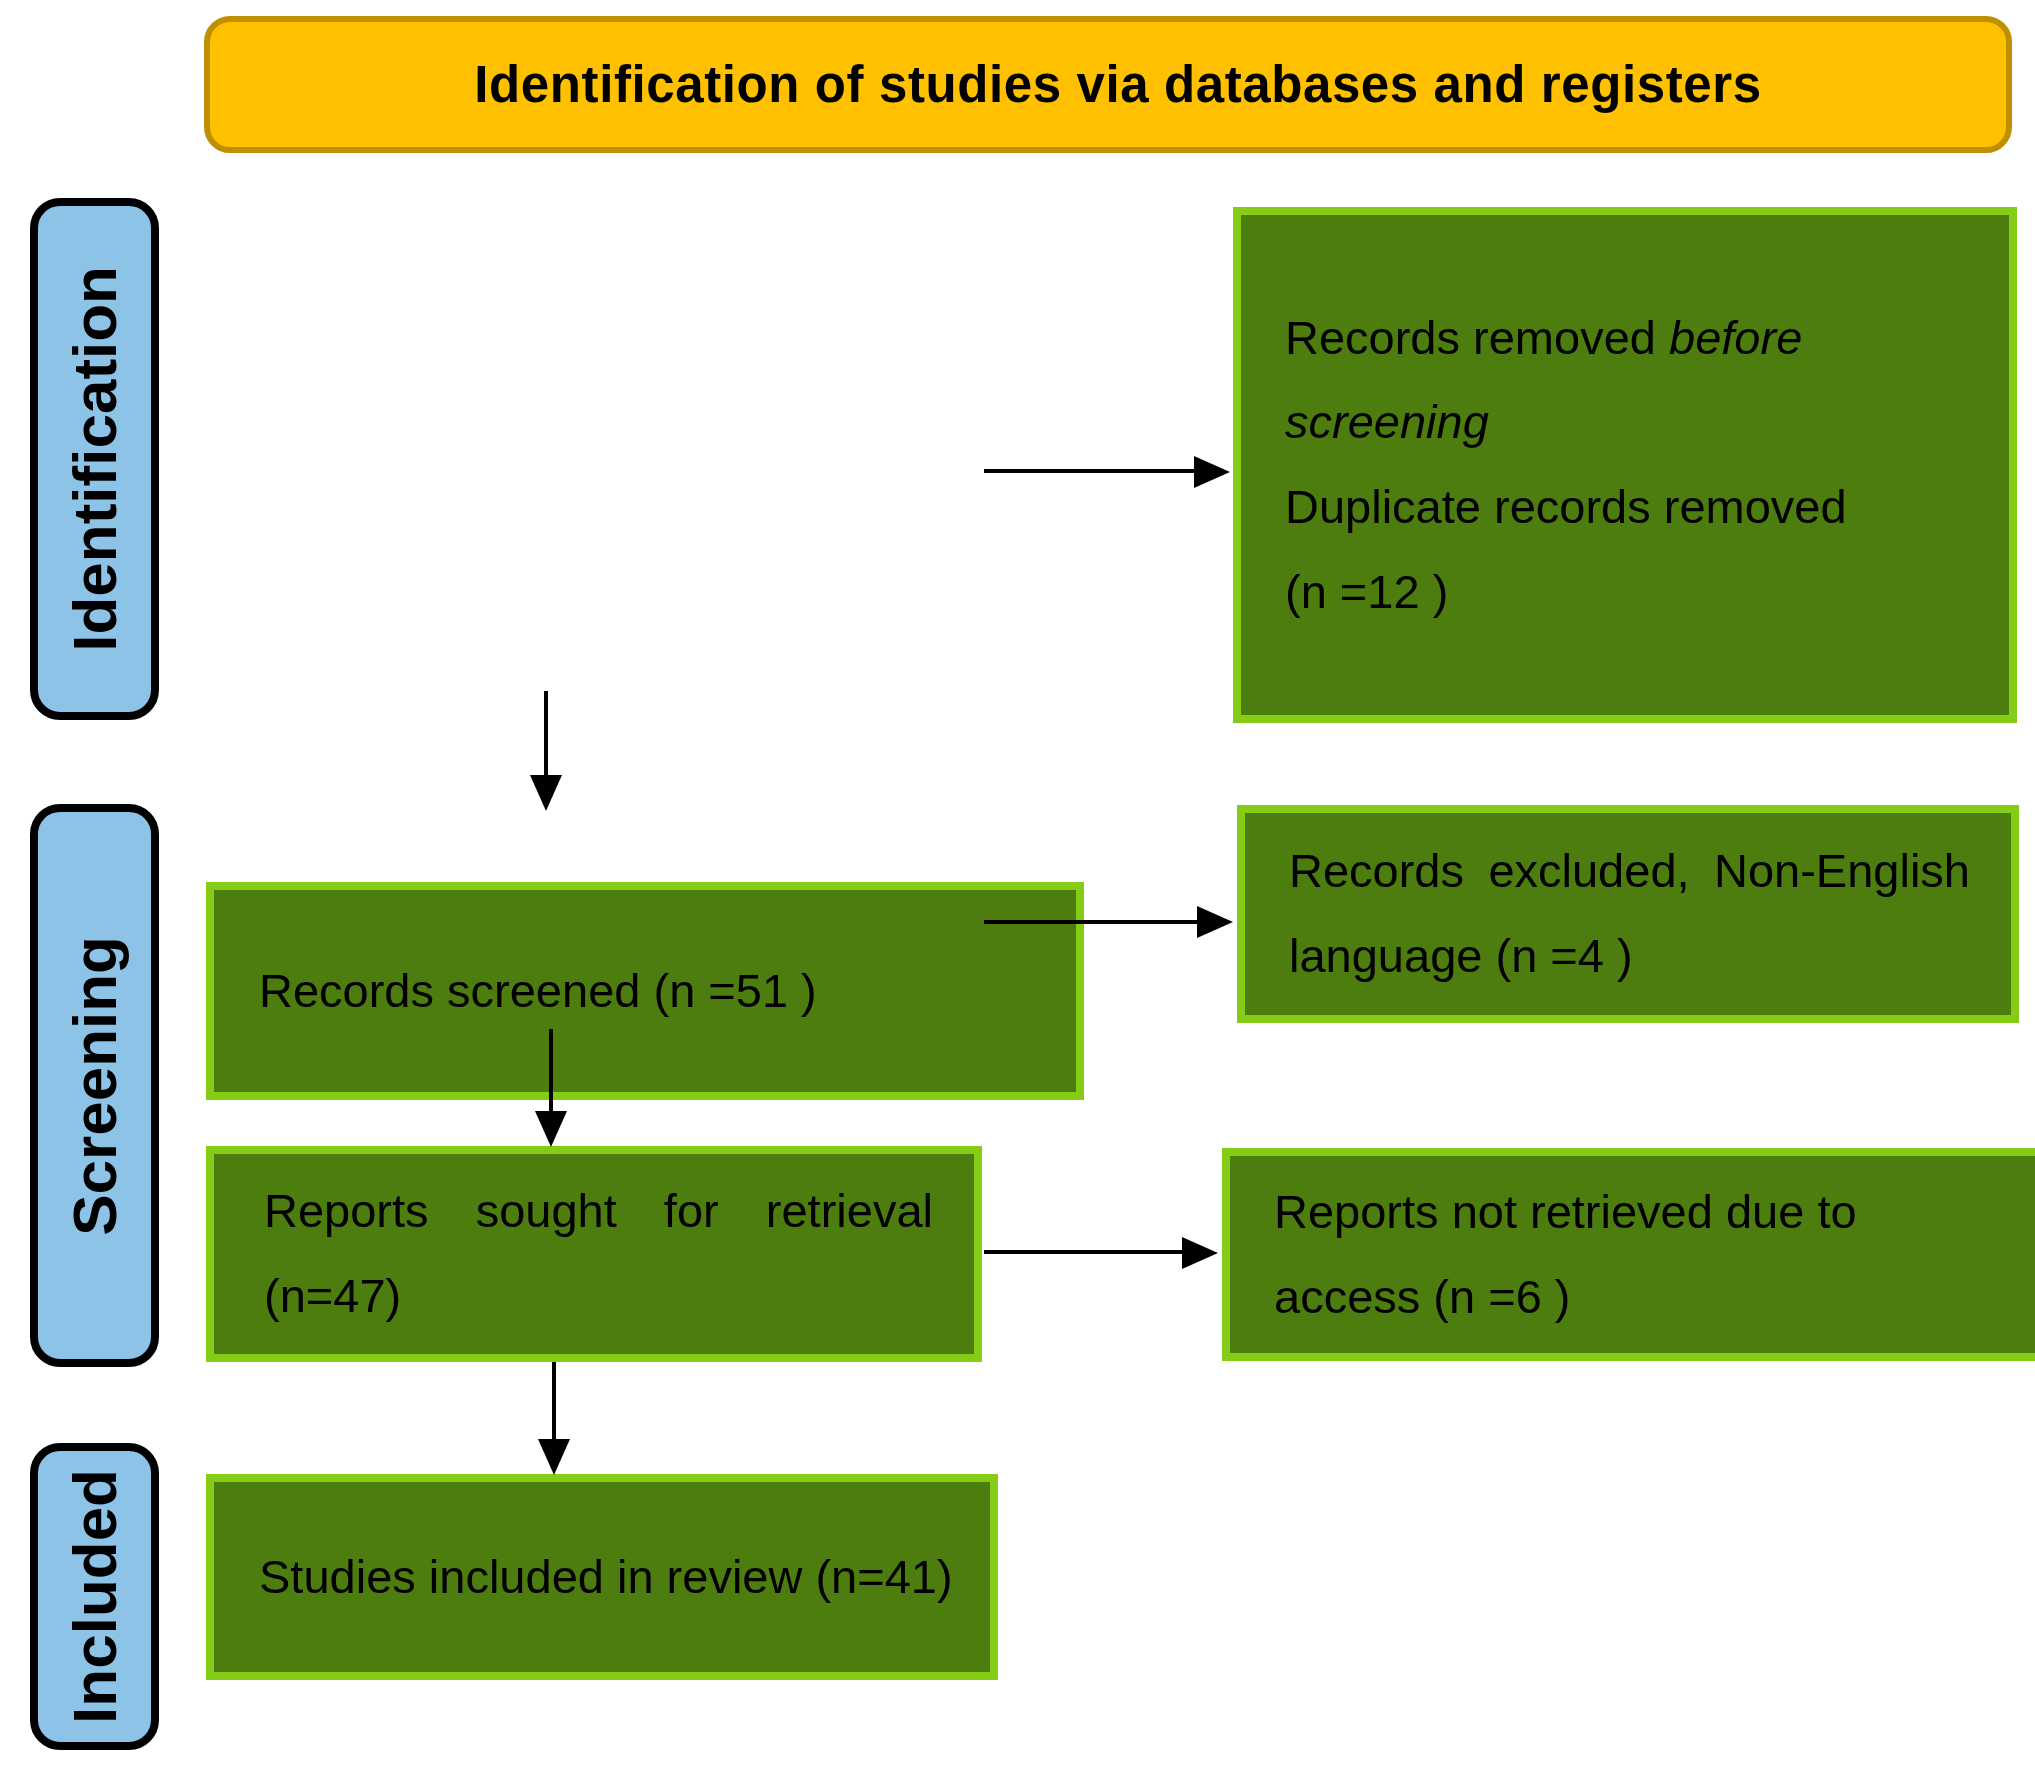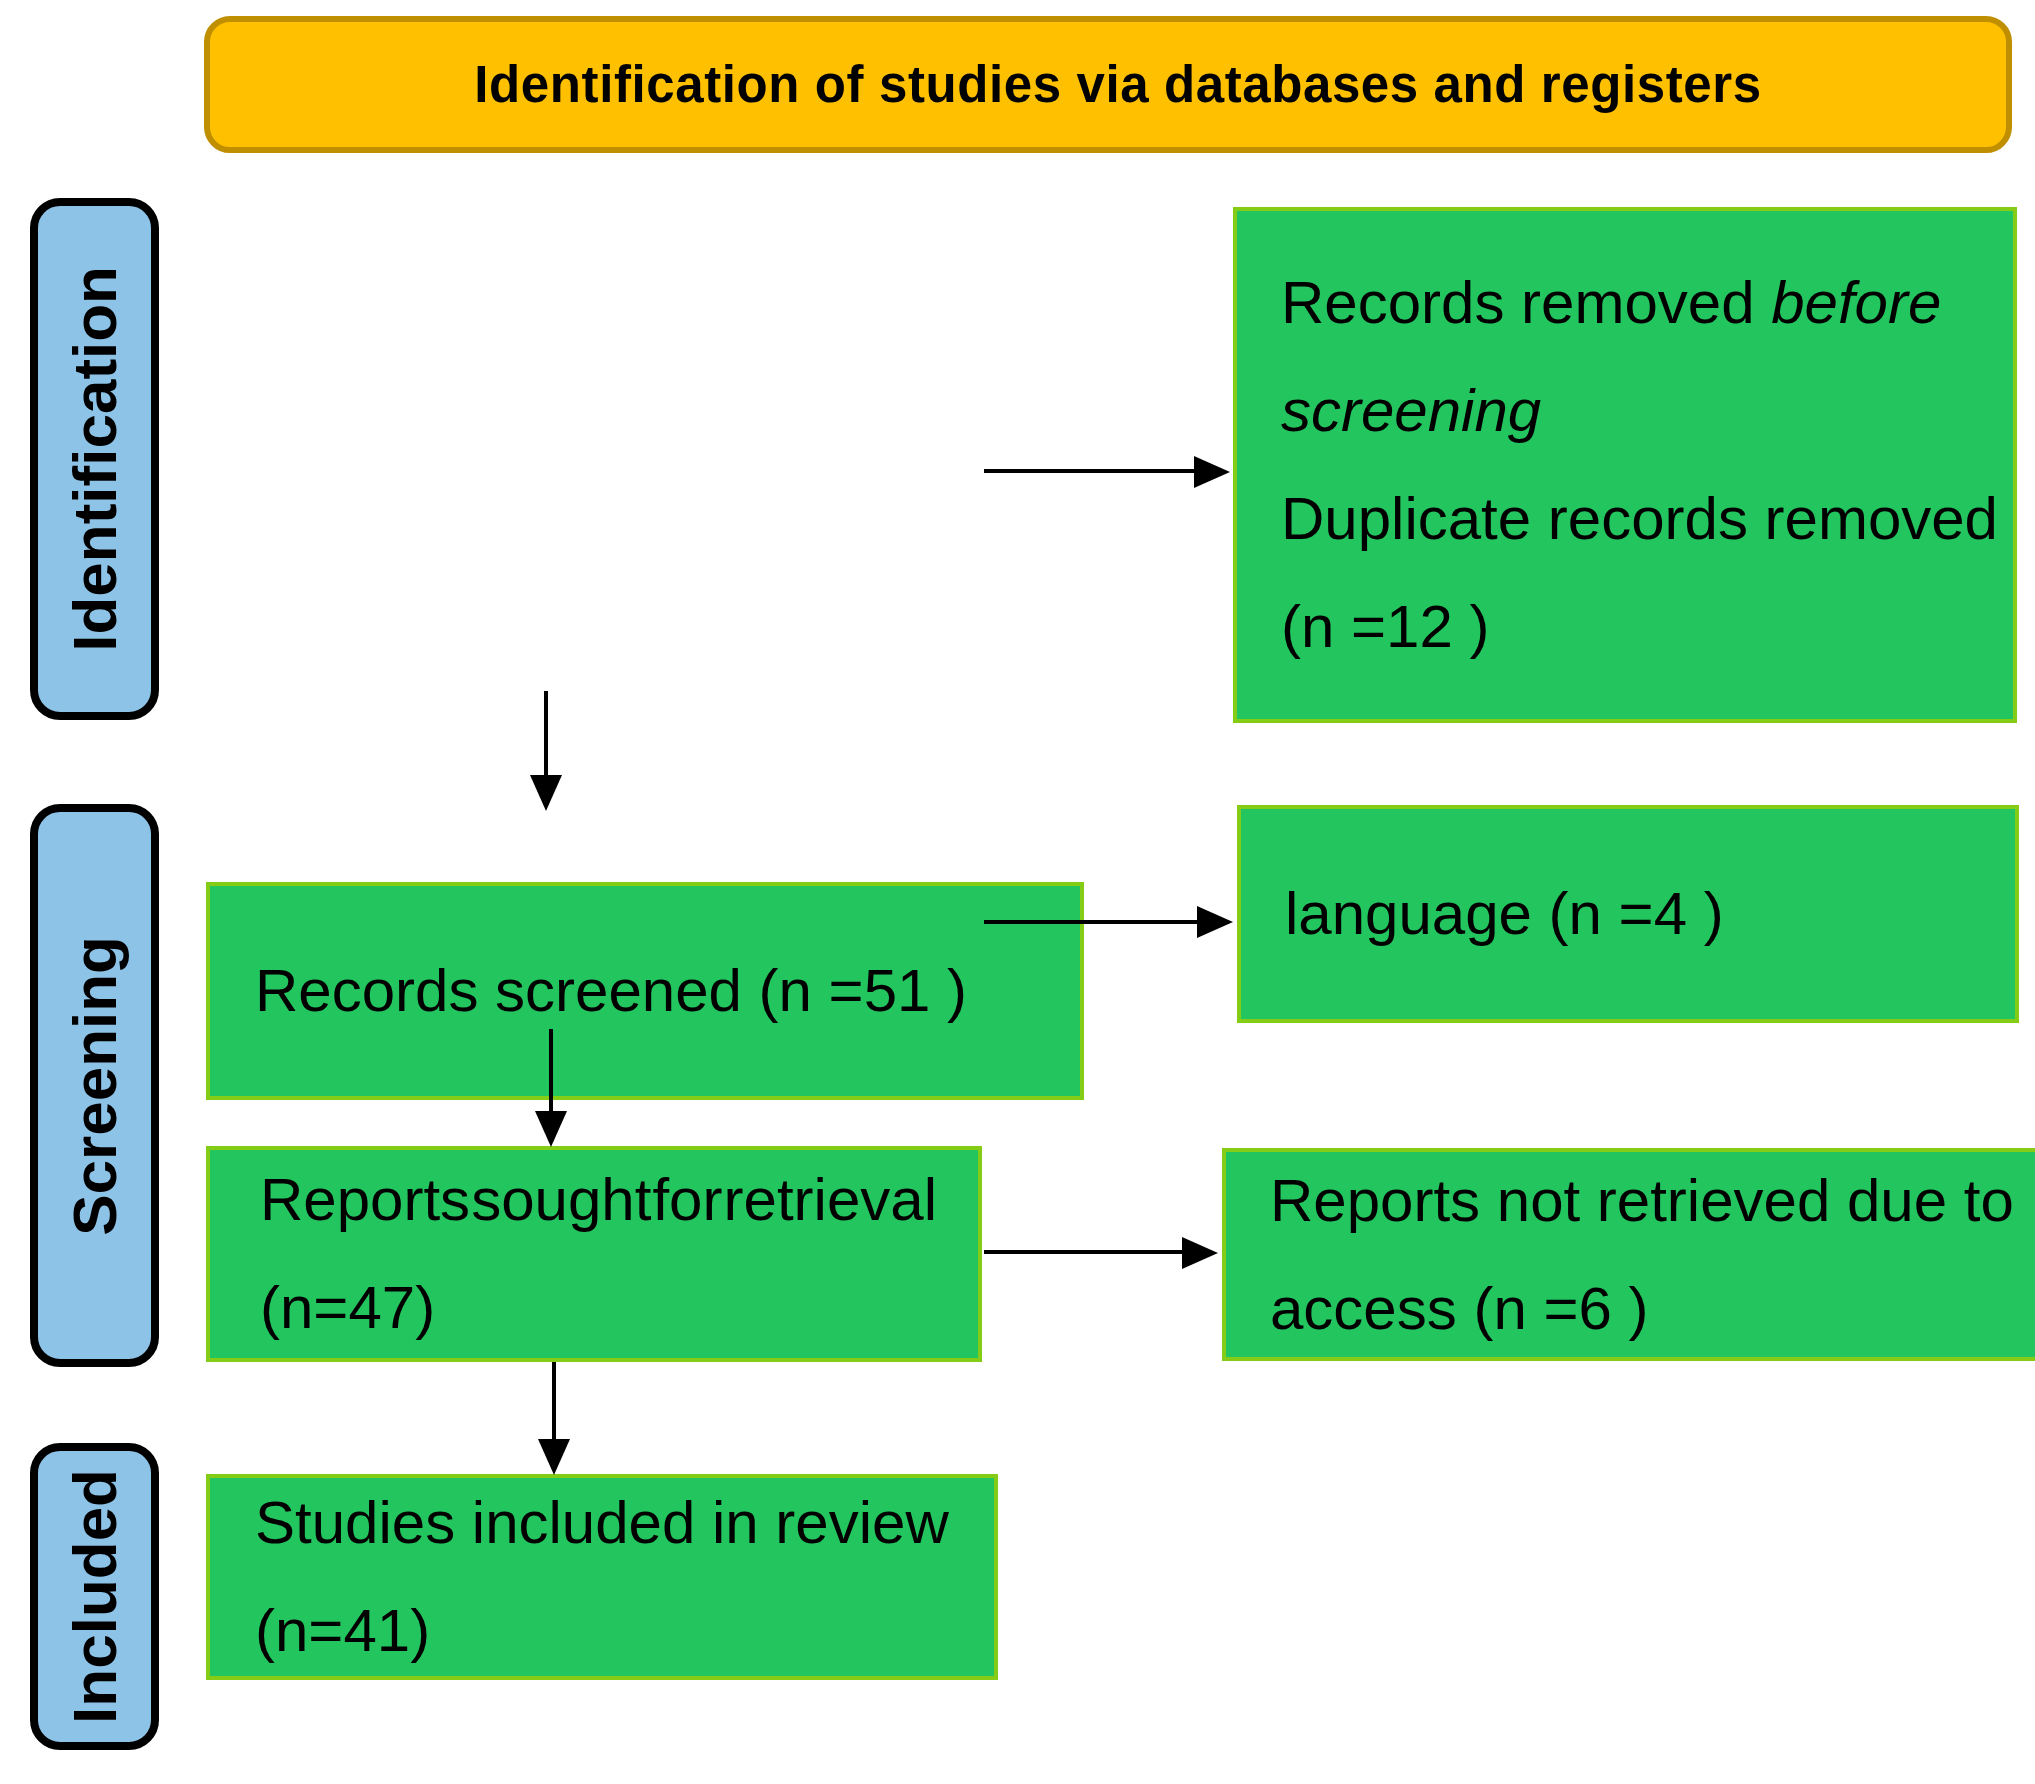--- a/index.html
+++ b/index.html
@@ -39,24 +39,24 @@
   .vtext {
     writing-mode:vertical-rl;
     transform:rotate(180deg);
     font-size:62px; font-weight:bold;
     white-space:nowrap;
   }
 
   
   .fbox {
     position:absolute;
-    background:#22c55e;
-    border:4px solid #84cc16;
+    background:#4d7c0f;
+    border:8px solid #84cc16;
     box-sizing:border-box;
-    font-size:60px;
+    font-size:47px;
     line-height:1.8;
   }
   .box1  { left:206px;  top:206px;  width:776px; height:511px; }
   .rbox1 { left:1233px; top:207px;  width:784px; height:516px; }
   .box2  { left:206px;  top:834px; width:878px; height:218px;margin-top:48px; }
   .rbox2 { left:1237px; top:805px; width:782px; height:218px; }
   .box3  { left:206px;  top:1146px; width:776px; height:216px;padding-left:6px; }
   .rbox3 { left:1222px; top:1148px; width:842px; height:213px; }
   .box4  { left:206px;  top:1474px; width:792px; height:206px; }
 
@@ -114,20 +114,25 @@
       <div class="ln">(n =12 )</div>
     </div>
   </div>
 
   <div class="fbox box2">
     <div class="single">Records screened (n =51 )</div>
   </div>
 
   <div class="fbox rbox2">
     <div class="lines">
+      <div class="ln spread">
+        <span>Records</span>
+        <span>excluded,</span>
+        <span>Non-English</span>
+      </div>
       <div class="ln">language (n =4 )</div>
     </div>
   </div>
 
   <div class="fbox box3">
     <div class="lines">
       <div class="ln spread">
         <span>Reports</span>
         <span>sought</span>
         <span>for</span>

